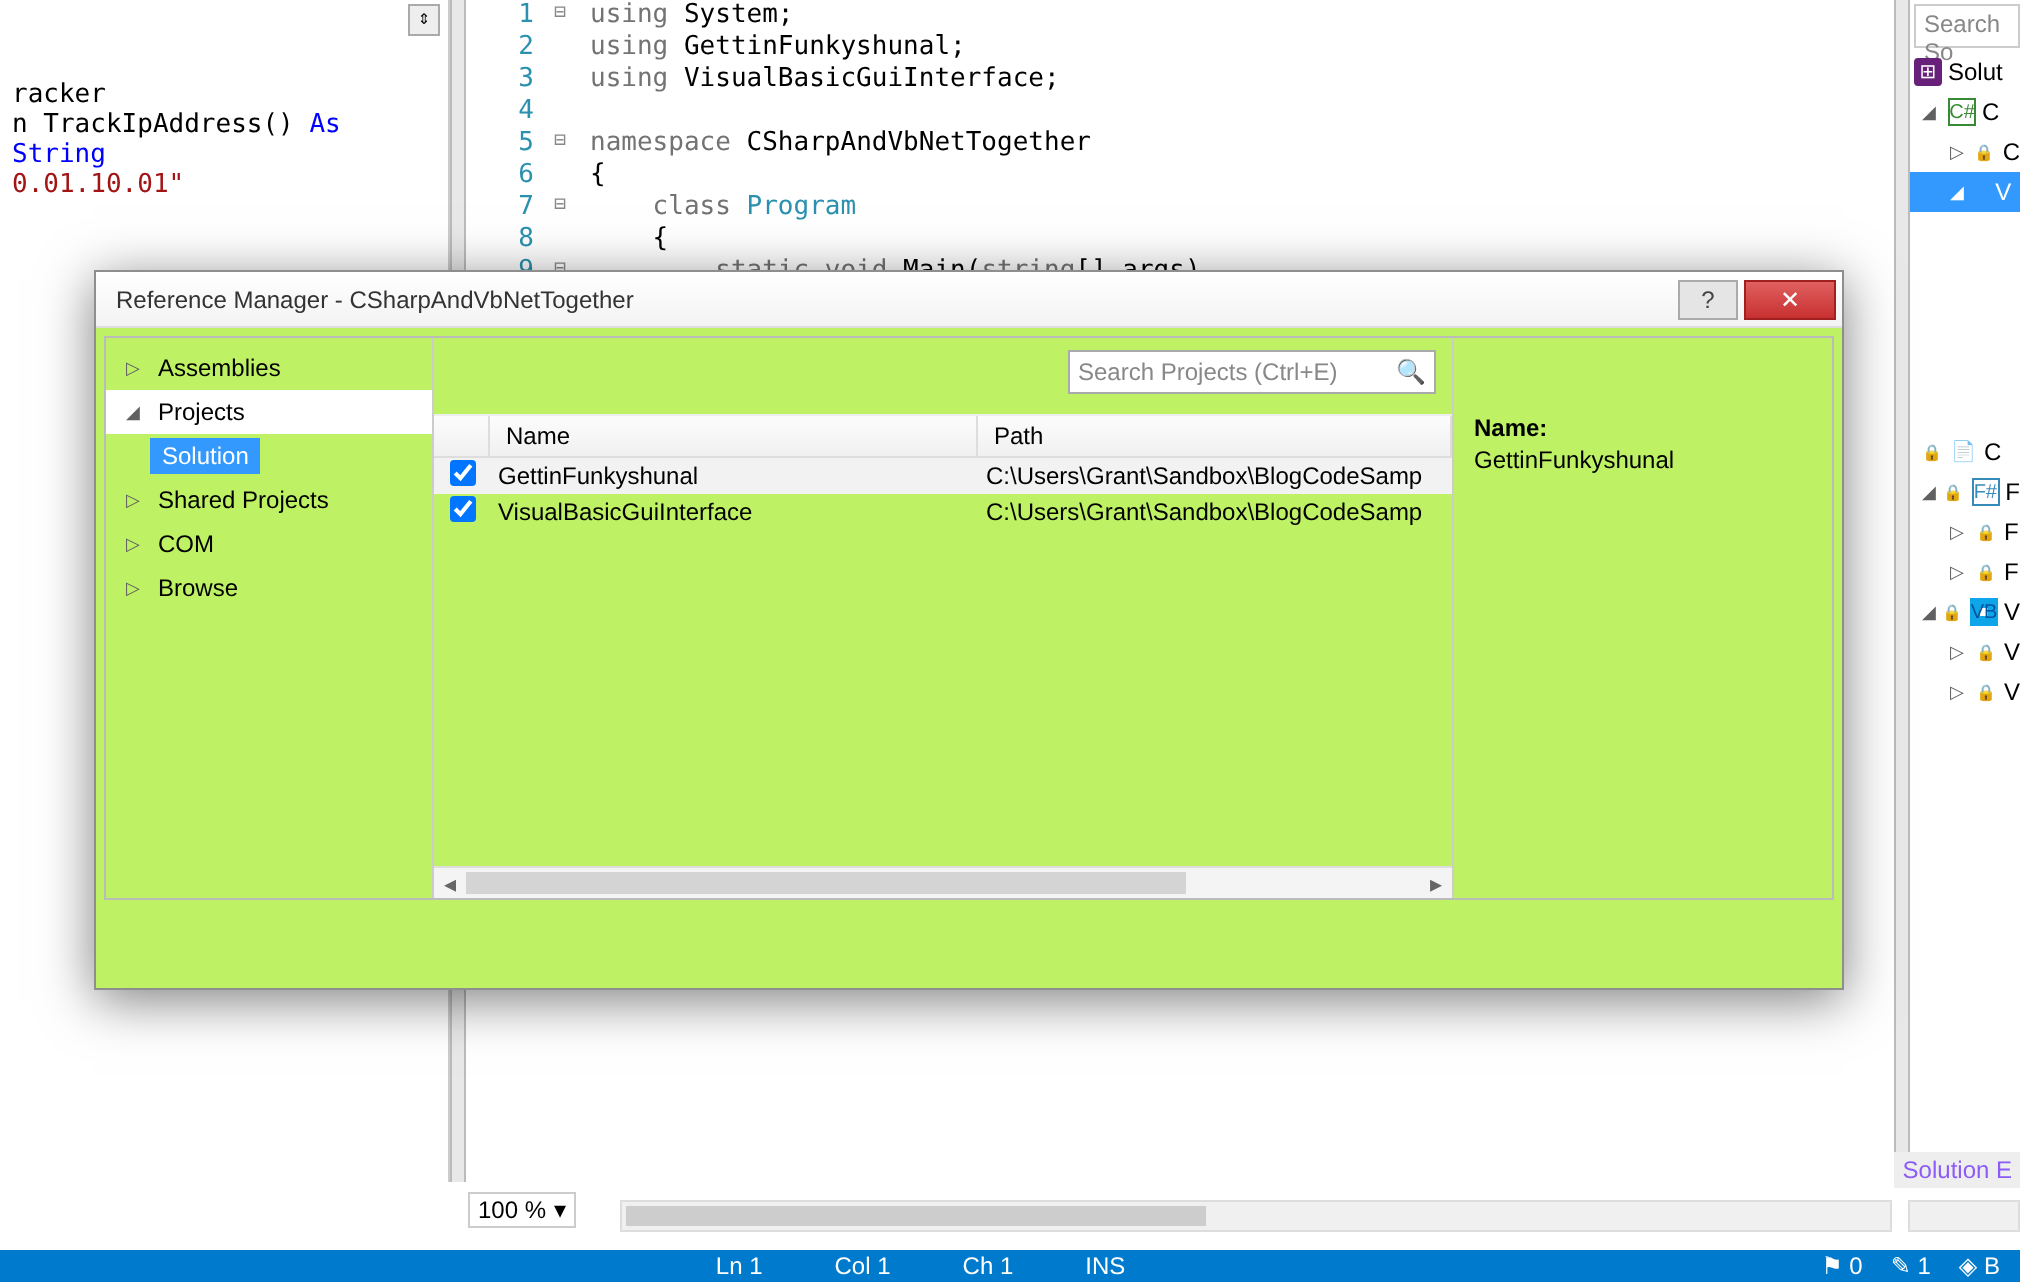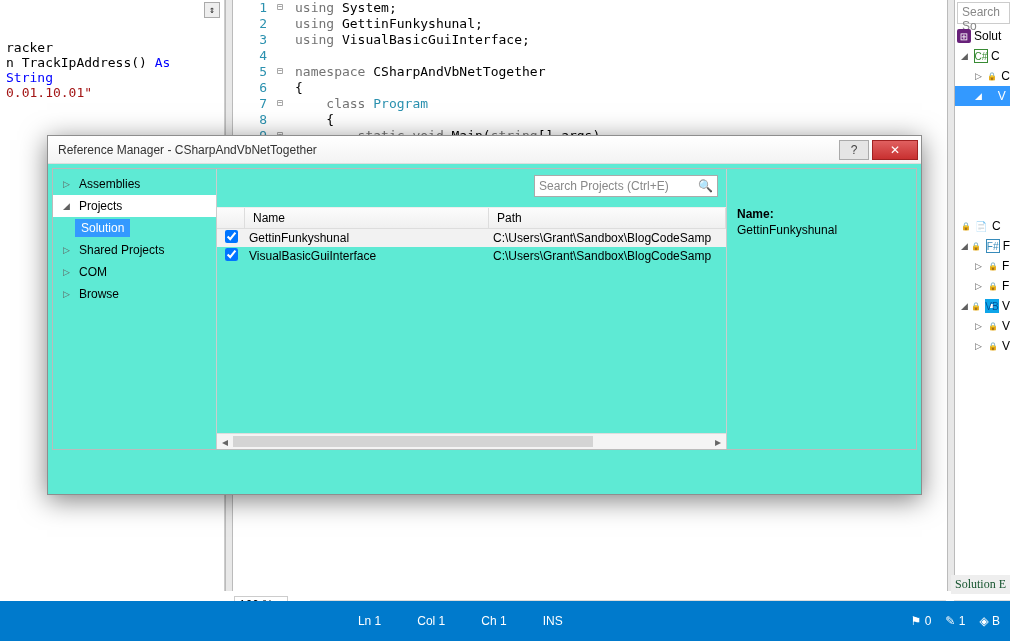--- a/index.html
+++ b/index.html
@@ -102,37 +102,37 @@
 .hscroll {
   position:absolute; bottom:25px; left: 310px; right: 64px; height:16px;
   background:#f0f0f0; border:1px solid #ddd;
 }
 .hscroll .thumb{position:absolute; left:2px; top:2px; width:290px; bottom:2px; background:#cdcdcd;}
 .hscroll-r {
   position:absolute; bottom:25px; right:0; width:56px; height:16px;
   background:#f0f0f0; border:1px solid #ddd;
 }
 .slnexp {
-  position:absolute; bottom: 47px; right:0; font-size:12px; color:#14532d; padding:2px 4px; background:#eee;font-family:Liberation Serif, serif;
+  position:absolute; bottom: 47px; right:0; font-size:12px; color:#8b5cf6; padding:2px 4px; background:#eee;
 }
 .status-bar {
-  position:absolute; bottom:0; left:0; right:0; height:40px;
+  position:absolute; bottom:0; left:0; right:0; height:16px;
   background:#007acc; color:#fff; display:flex; align-items:center;
   font-size:12px; padding:0 10px;justify-content:space-between;
 }
 .status-bar .spacer{flex:1}
 .status-bar .item{margin:0 18px;}
 .status-bar .right-items{display:flex; gap:14px; align-items:center;}
 
 
 .dialog {
   position:absolute;
   top: 135px; left: 47px;
   width: 875px; height: 360px;
-  background: #5eead4;
+  background: #bef264;
   border: 1px solid #8e8e8e;
   box-shadow: 0 5px 25px rgba(0,0,0,0.5);
 }
 .dialog-title {
   height: 28px; display:flex; align-items:center;
   padding-left: 10px;
   background: linear-gradient(#fff,#f3f3f3);
   border-bottom: 1px solid #ddd;
 }
 .dialog-title .tt { flex:1; font-size:12px; color:#333;}

